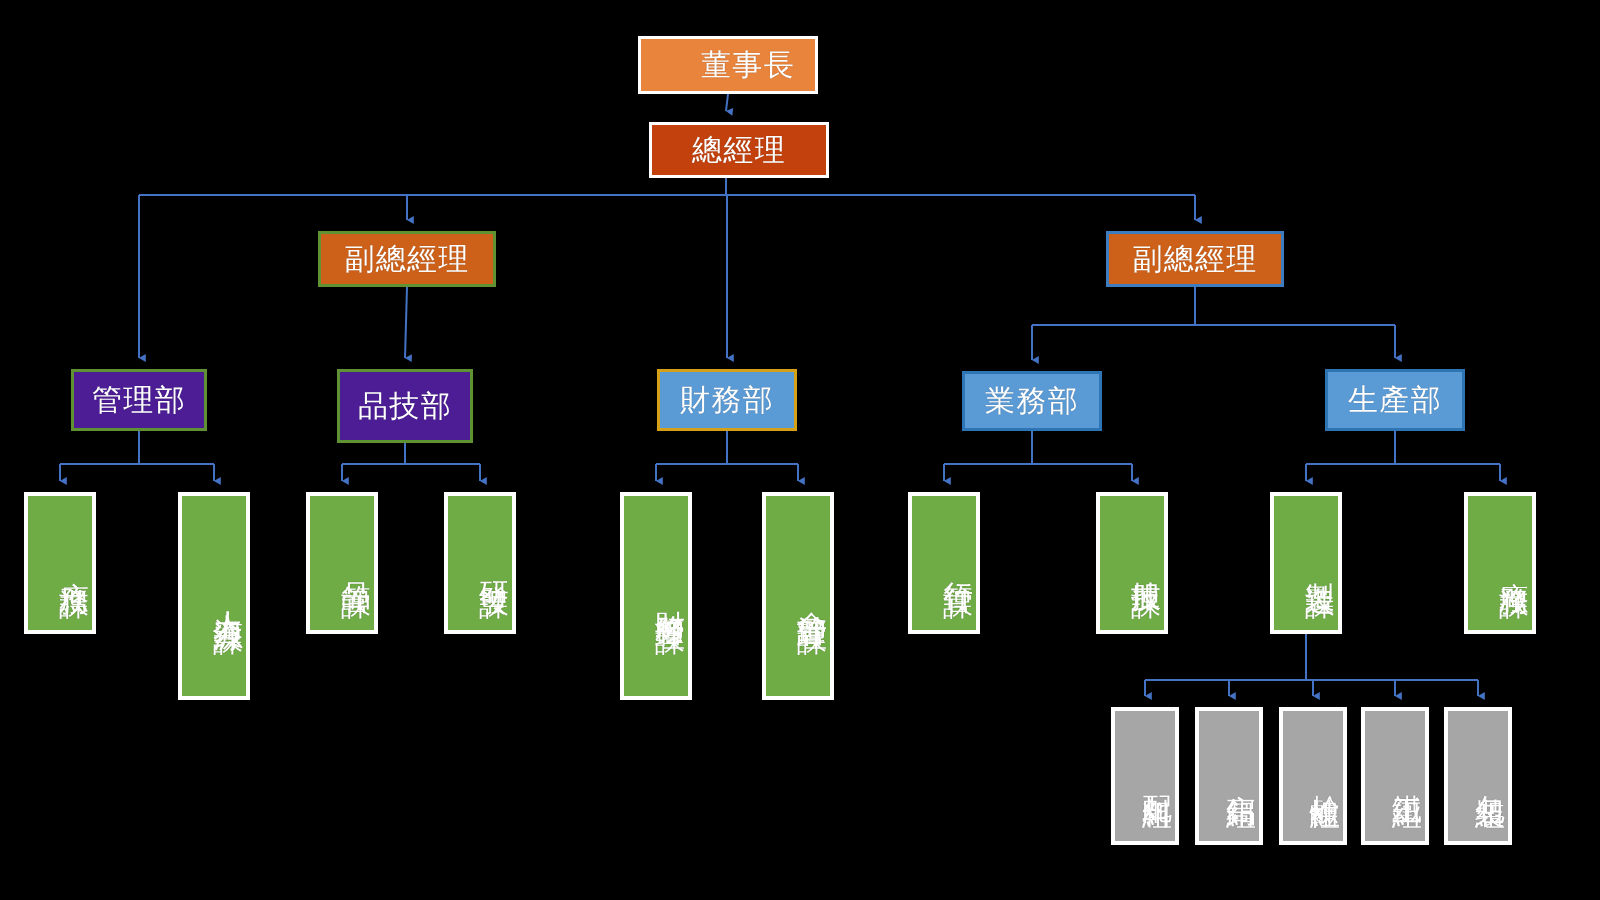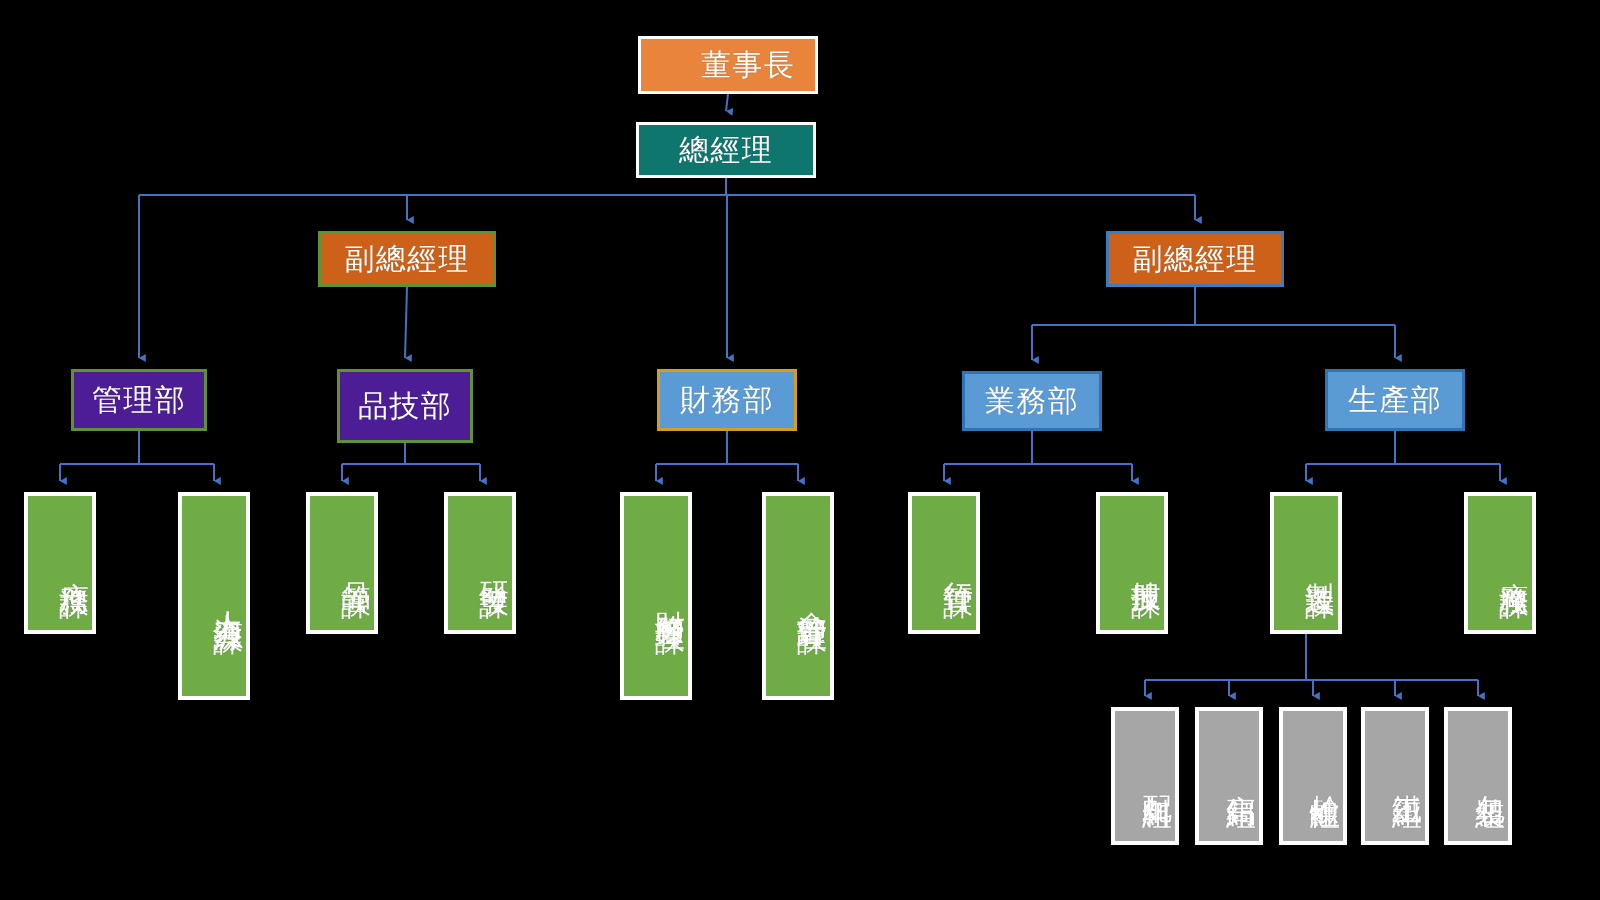--- a/index.html
+++ b/index.html
@@ -46,21 +46,21 @@
   }
   
   .node.vert .lbl {
     writing-mode: vertical-rl;
     text-orientation: upright;
     margin: 0 auto;
     font-size: 30px;
     letter-spacing: 0.12em;
   }
   .t-chairman { background: #E8843C; border: 3px solid #FFFFFF; }
-  .t-gm       { background: #0f766e; border: 3px solid #FFFFFF; }
+  .t-gm       { background: #c2410c; border: 3px solid #FFFFFF; margin-left: 13px; }
   .t-vgm-g    { background: #CE6119; border: 3px solid #5E9233; }
   .t-vgm-b    { background: #CE6119; border: 3px solid #3C7CBF; }
   .t-dept-g   { background: #4c1d95; border: 3px solid #5E9233; }
   .t-dept-o   { background: #5B9BD5; border: 3px solid #D4A017; }
   .t-dept-b   { background: #5B9BD5; border: 3px solid #2E75B6; }
   .t-sec      { background: #6FAC46; border: 4px solid #FFFFFF; }
   .t-team     { background: #A6A6A6; border: 4px solid #FFFFFF; }
 </style>
 </head>
 <body>

